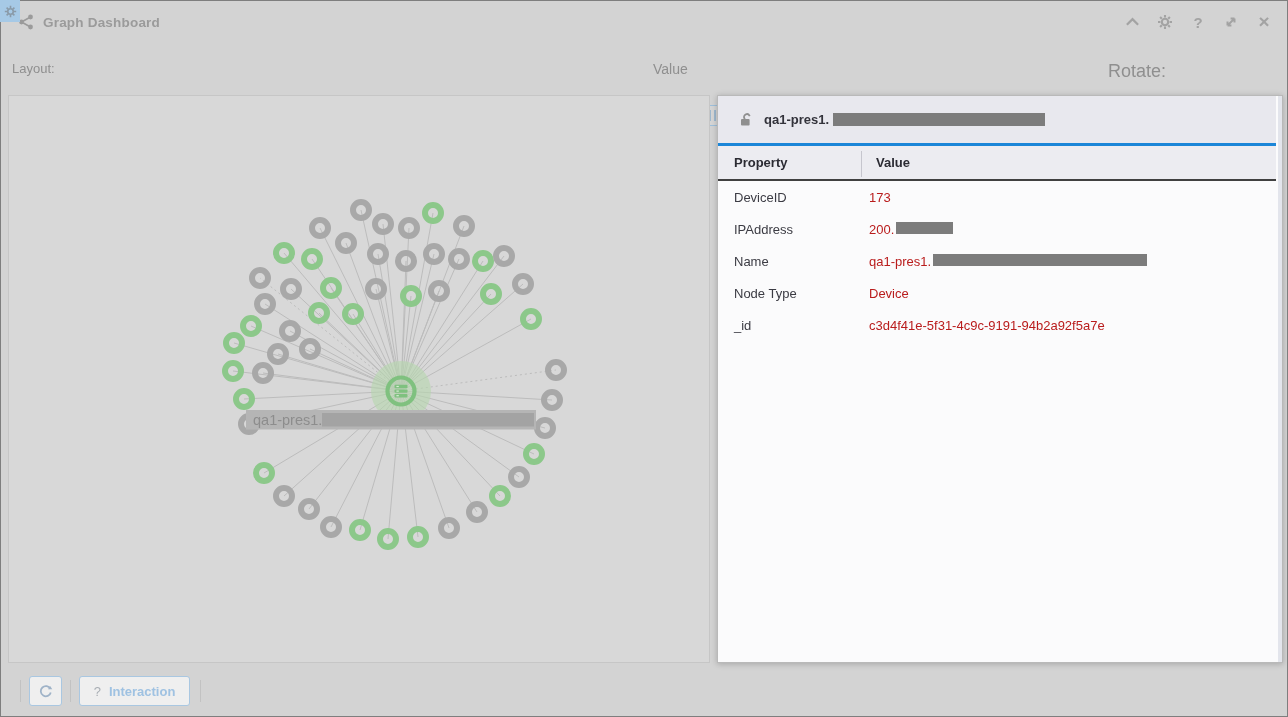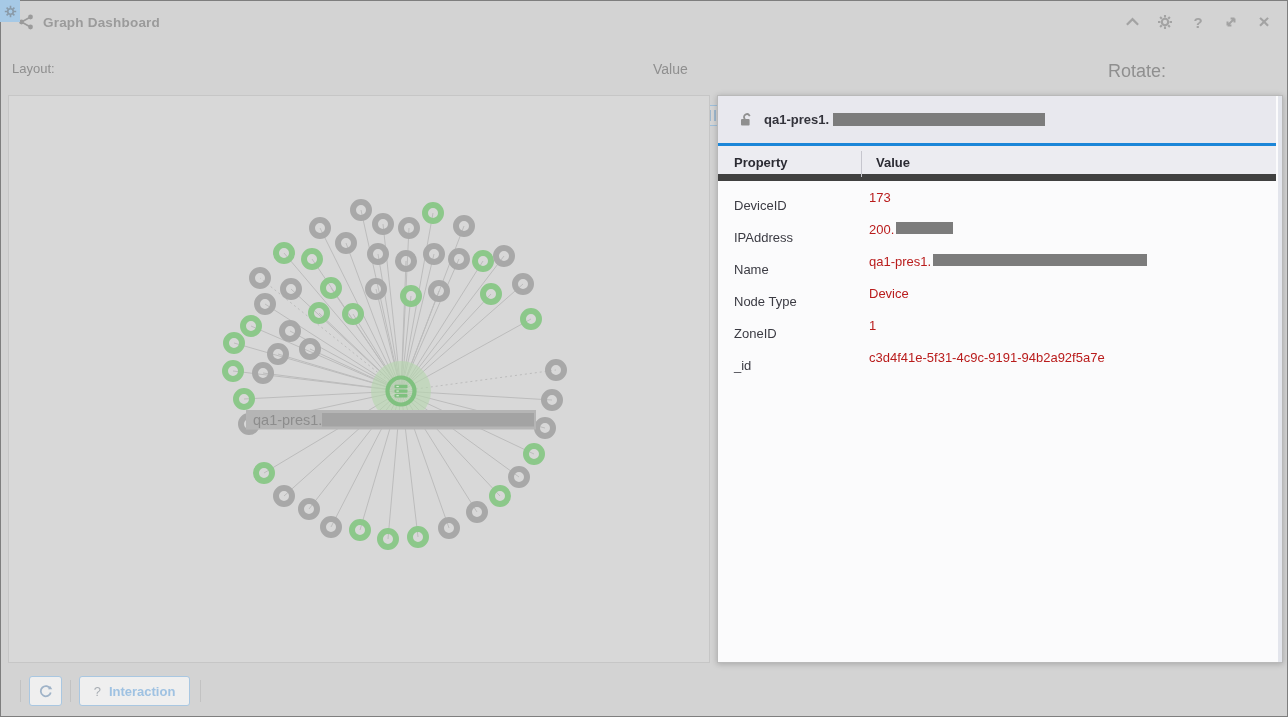--- a/index.html
+++ b/index.html
@@ -52,27 +52,27 @@
   
   .details { position:absolute; left:717px; top:95px; width:566px; height:568px; background:#fbfbfc;
              border:1px solid #b9b9b9; box-shadow:0 1px 6px rgba(0,0,0,.22); z-index:40; font-size:13px; }
   .details-header { position:absolute; left:0; top:0; width:100%; height:47px; background:#e8e8ee;
                     display:flex; align-items:center; }
   .dh-lock { margin-left:20px; }
   .dh-title { margin-left:9px; font-weight:bold; color:#33333b; font-size:13px; }
   .dh-redact { margin-left:4px; width:212px; height:13px; background:#7c7c7c; }
   .blue-line { position:absolute; left:0; top:47px; width:100%; height:3px; background:#1b86d8; }
   .thead { position:absolute; left:0; top:50px; width:100%; height:35px; background:#ececf1;
-           border-bottom:7px solid #404040; }
+           border-bottom:2px solid #404040; }
   .thead .col-p { position:absolute; left:16px; top:9px; font-weight:bold; color:#2b2b33; }
   .thead .col-v { position:absolute; left:158px; top:9px; font-weight:bold; color:#2b2b33; }
   .thead .divider { position:absolute; left:143px; top:5px; width:1px; height:26px; background:#c6c6ce; }
   .rows { position:absolute; left:0; top:86px; width:100%; }
   .prow { position:relative; height:32px; }
-  .prow .pname { position:absolute; left:16px; top:16px; color:#3b3b43; }
+  .prow .pname { position:absolute; left:16px; top:8px; color:#3b3b43; }
   .prow .pval { position:absolute; left:151px; top:8px; color:#b91c1c; display:flex; align-items:flex-start; }
   .prow .redact { display:inline-block; height:12px; background:#7c7c7c; margin-left:2px; }
   .scroll-strip { position:absolute; right:0; top:0; width:6px; height:100%; background:#e3e5ec;
                   border-left:2px solid #fbfbfc; }
 
   
   .bottombar { position:absolute; left:0; top:665px; width:100%; height:52px; }
   .bbtn { position:absolute; top:11px; height:30px; border:1px solid #a9c7e1; border-radius:3px;
           display:flex; align-items:center; justify-content:center; gap:8px; color:#9fc2e2;
           font-weight:bold; font-size:13px; cursor:pointer; }
@@ -355,26 +355,20 @@
           <span class="redact" style="width: 214px;"></span>
         </span>
       </div>
       <div class="prow">
         <span class="pname">Node Type</span>
         <span class="pval">
           <span>Device</span>
         </span>
       </div>
       <div class="prow">
-        <span class="pname">ZoneID</span>
-        <span class="pval">
-          <span>1</span>
-        </span>
-      </div>
-      <div class="prow">
         <span class="pname">_id</span>
         <span class="pval">
           <span>c3d4f41e-5f31-4c9c-9191-94b2a92f5a7e</span>
         </span>
       </div>
     </div>
   <div class="scroll-strip"></div>
 </div>
 
 <div class="bottombar">

